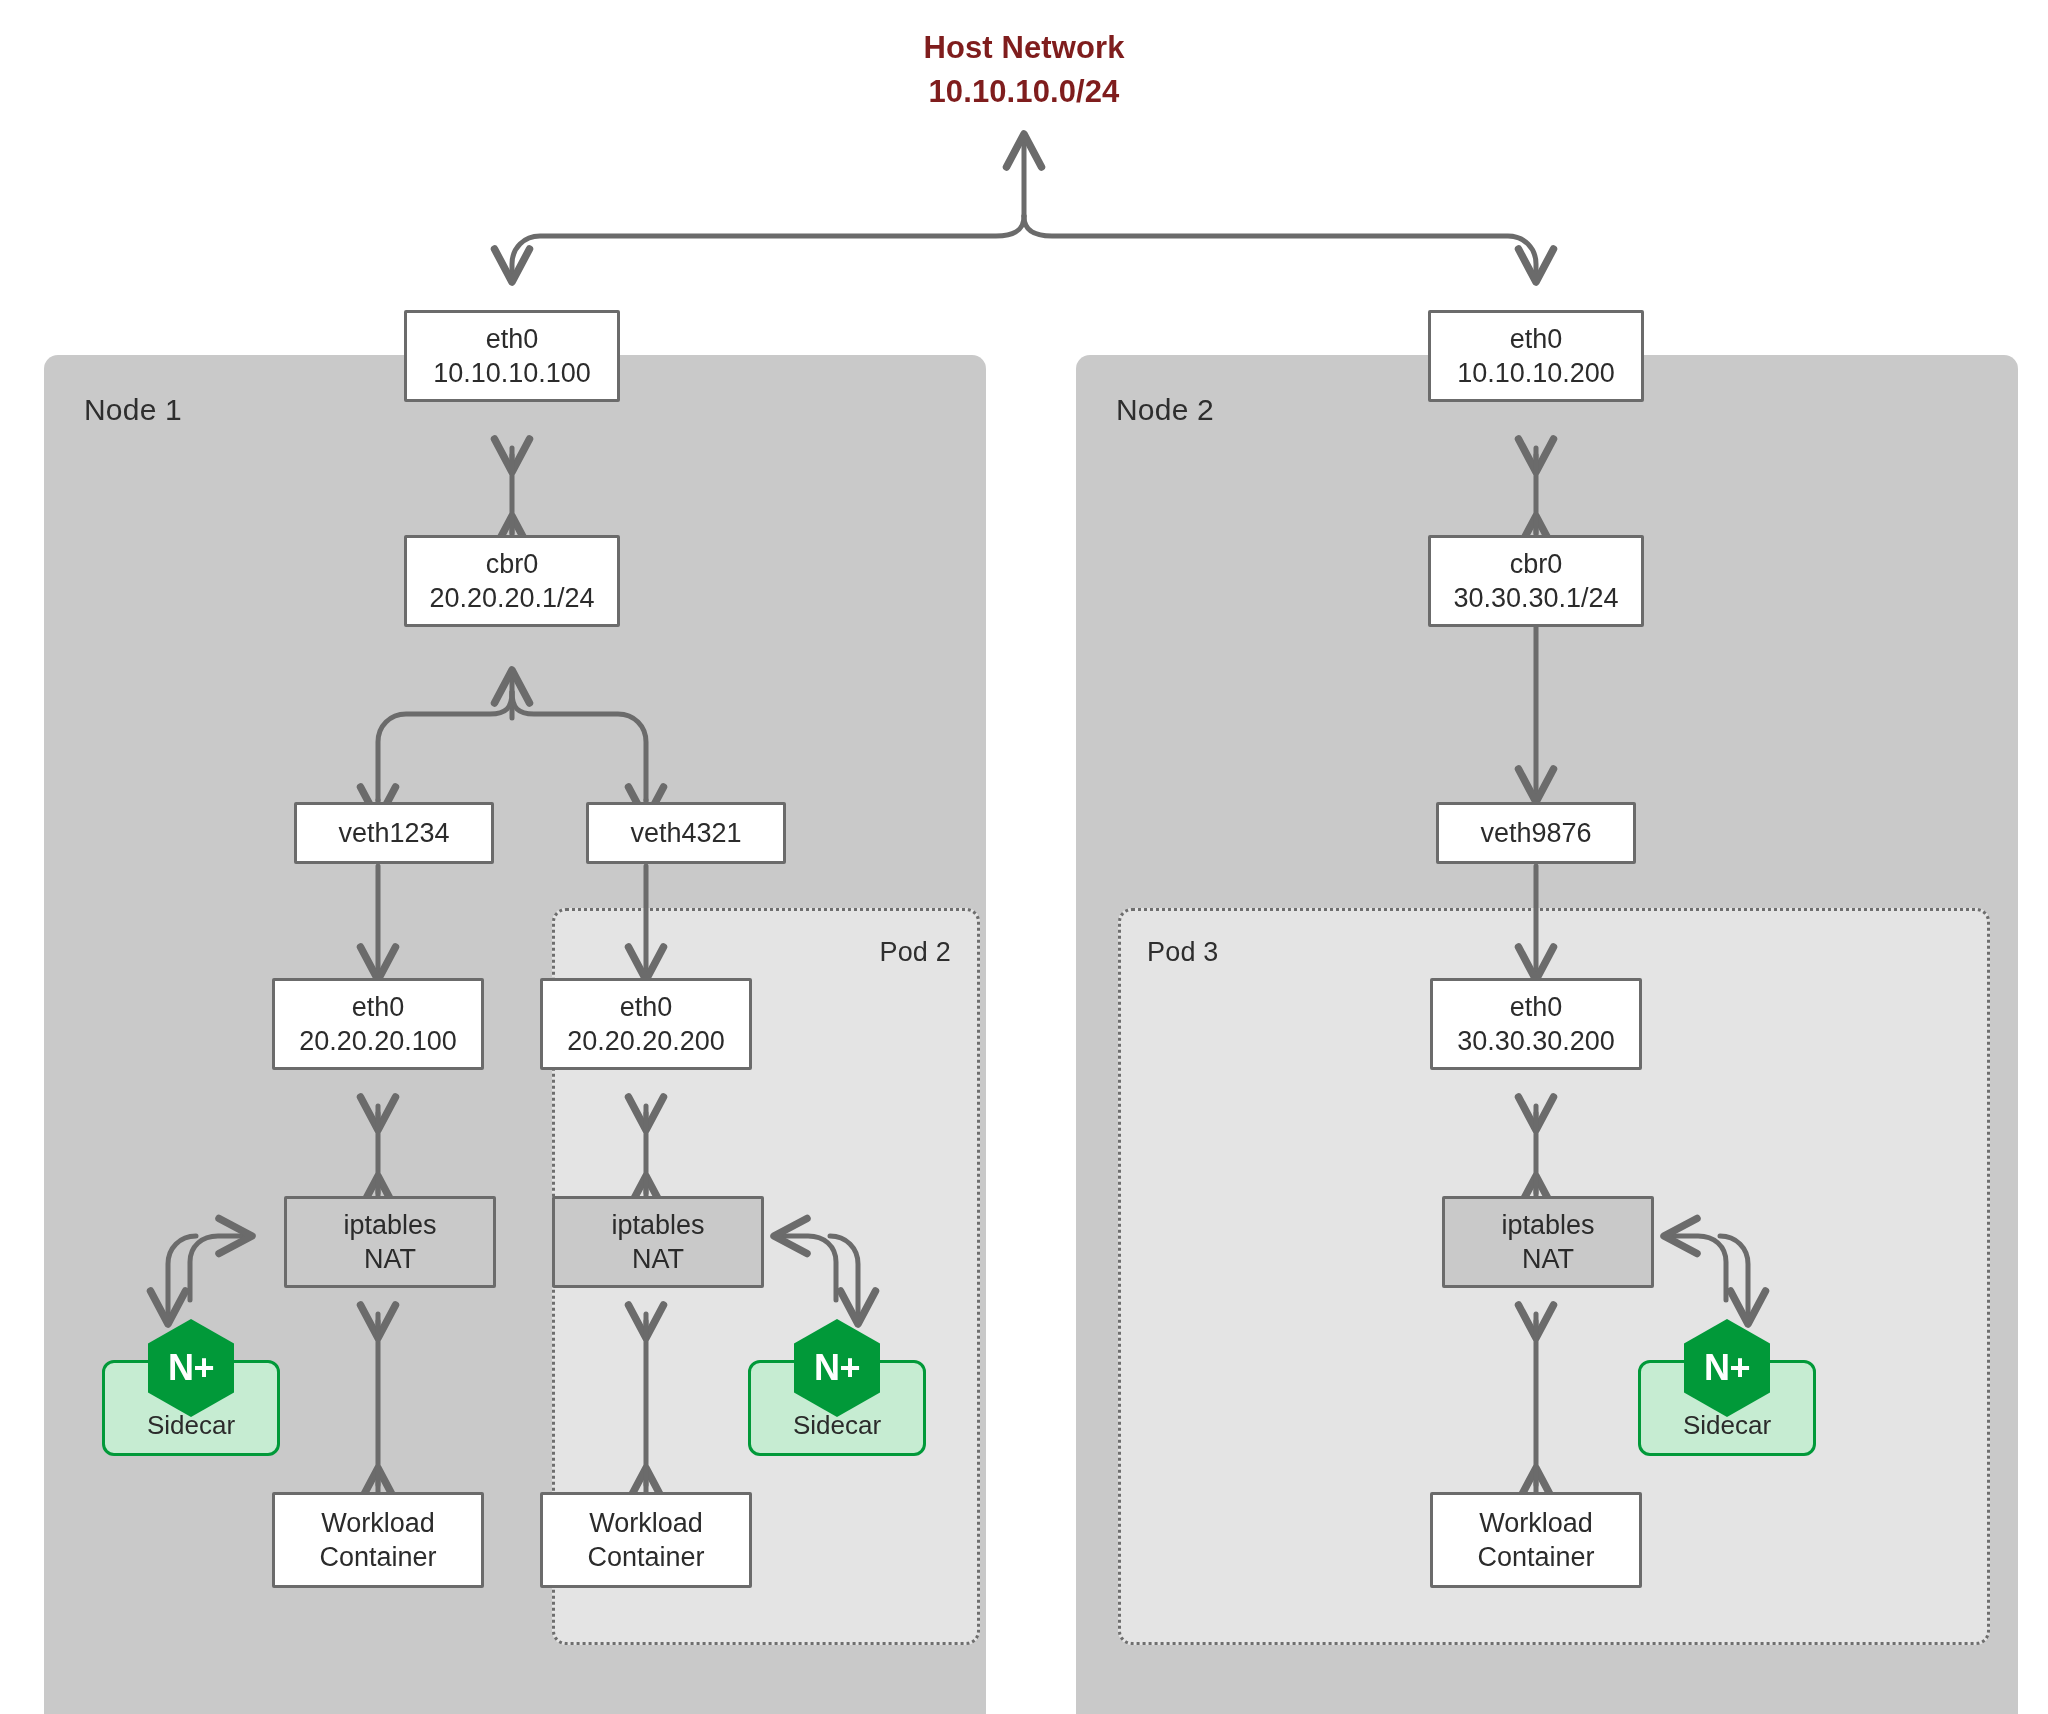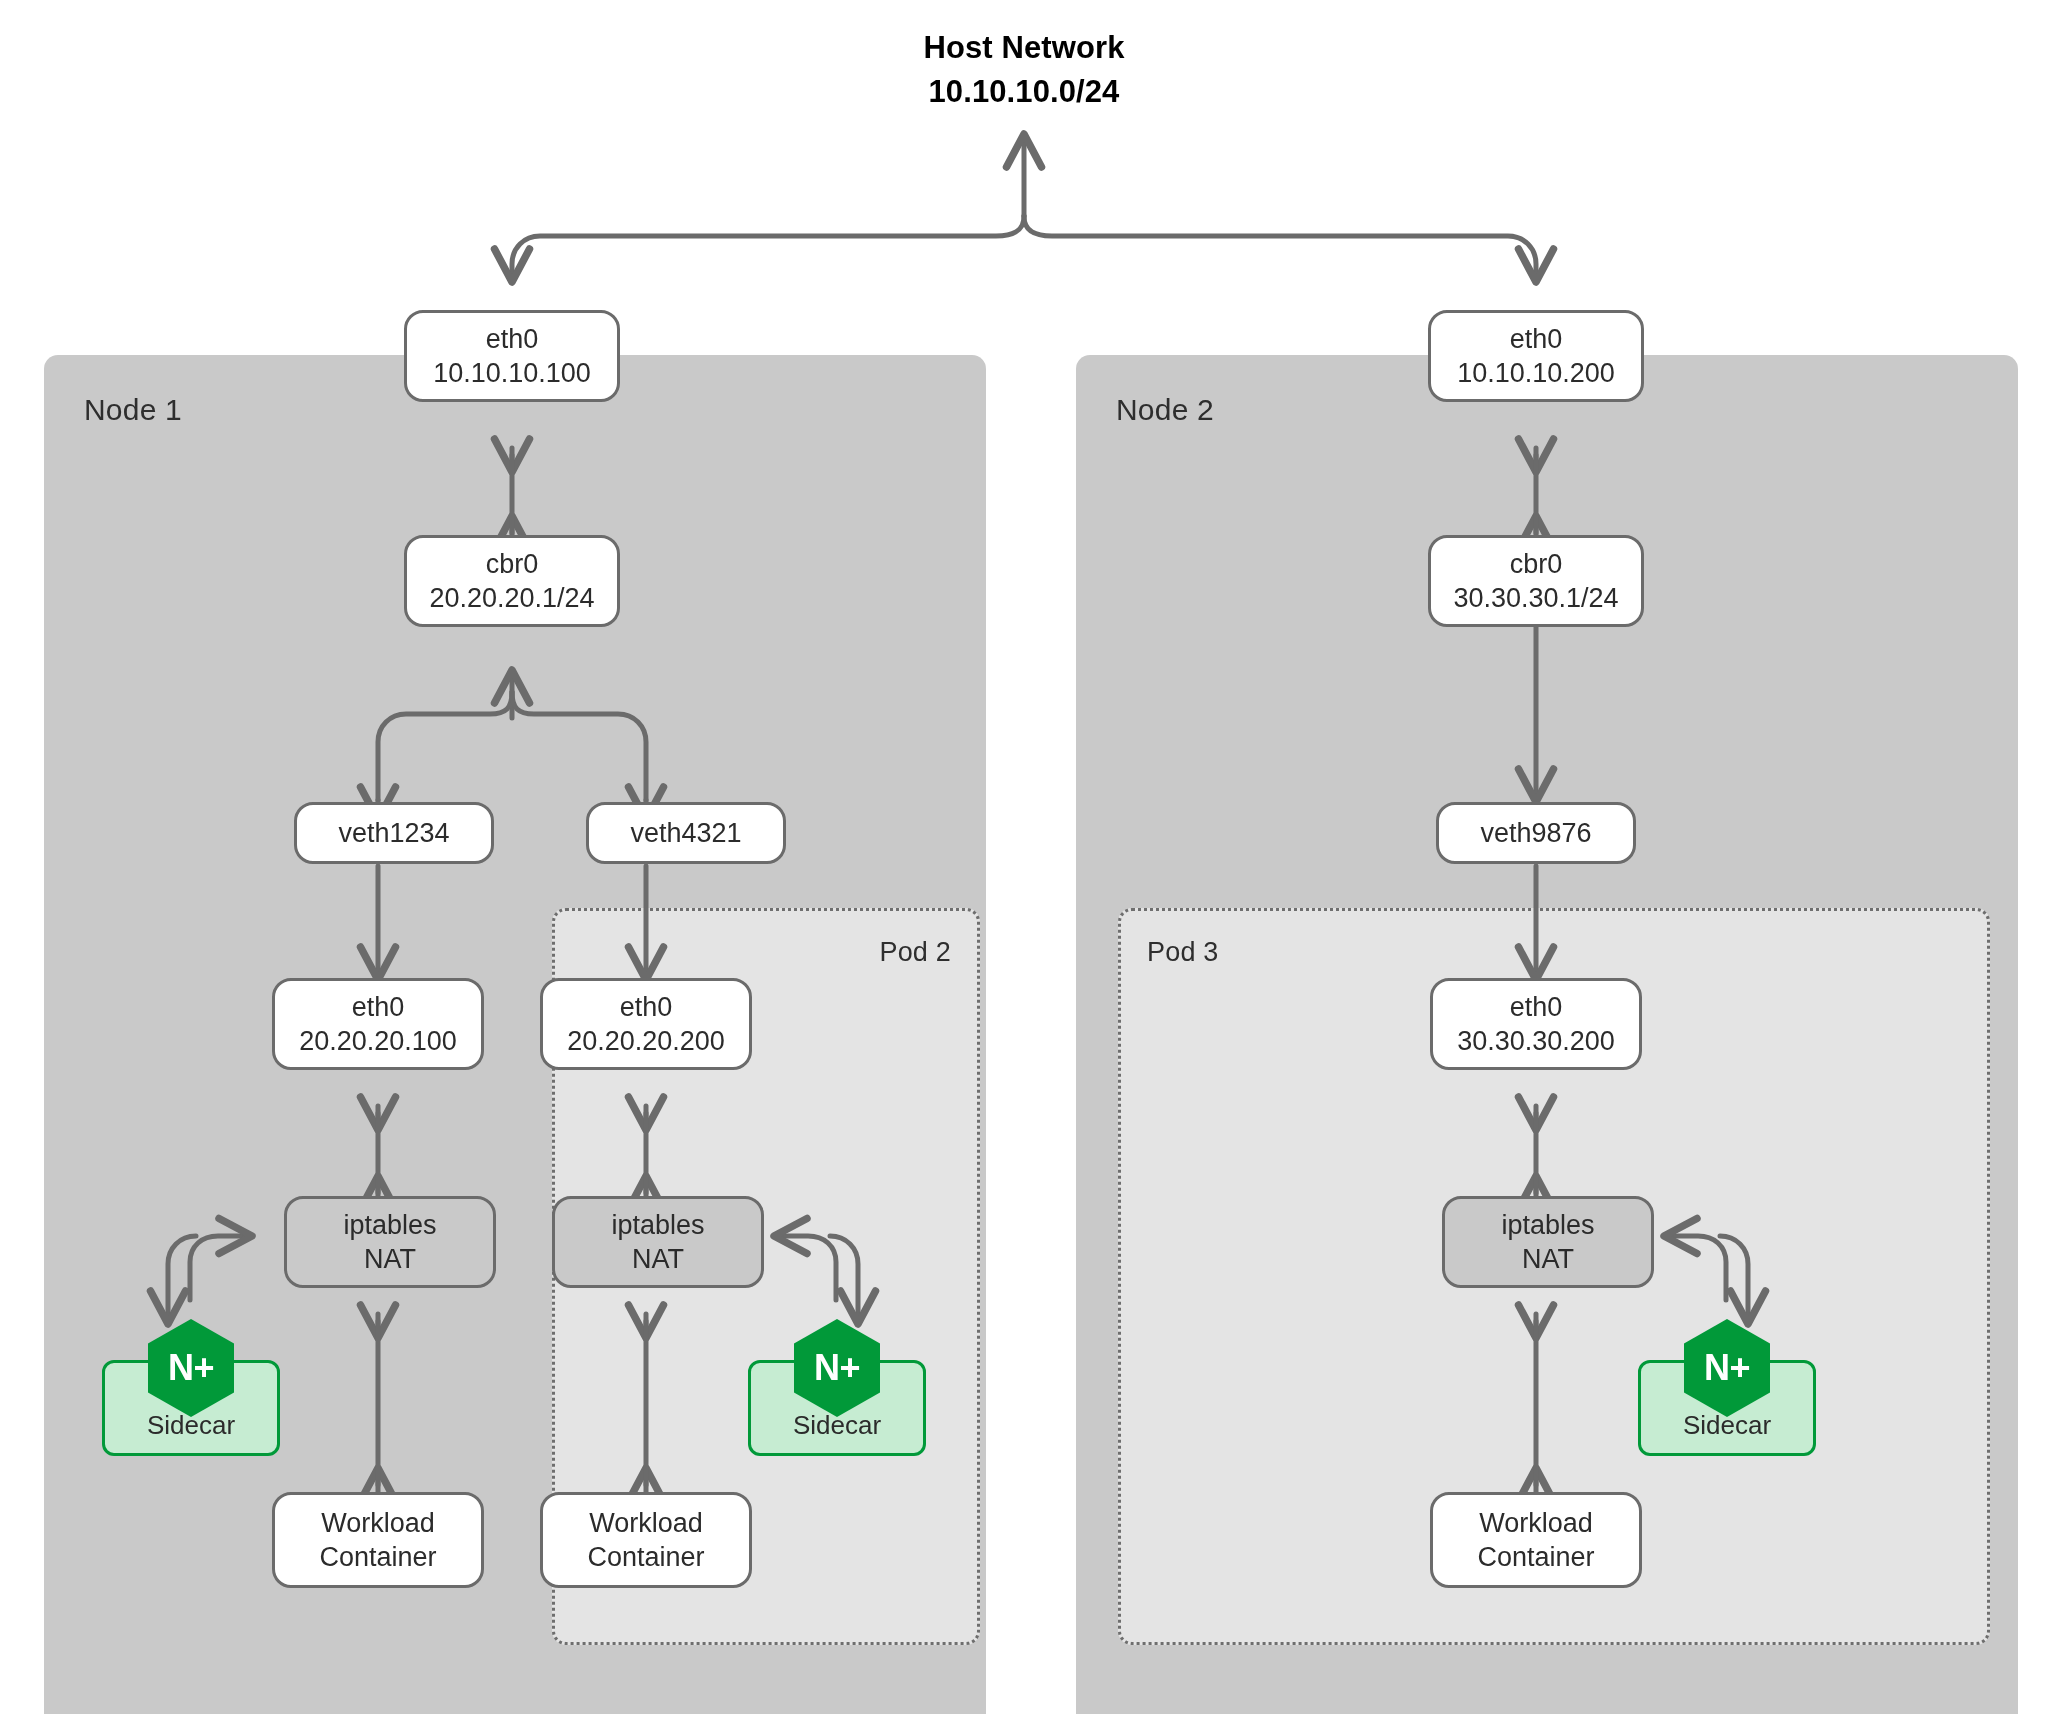--- a/index.html
+++ b/index.html
@@ -29,21 +29,21 @@
 
   
   .host-title {
     position: absolute;
     left: 0;
     top: 26px;
     width: 2048px;
     text-align: center;
     font-size: 31px;
     font-weight: bold;
-    color: #000000;
+    color: #7f1d1d;
     line-height: 1.42;
     letter-spacing: .1px;
   }
   .host-title .line2 { display: block; }
 
   
   .node-panel {
     position: absolute;
     background: #c9c9c9;
     border-radius: 14px;
@@ -79,21 +79,21 @@
   }
   .pod-label.left  { left: 26px; }
   .pod-label.right { right: 26px; }
 
   
   .box {
     position: absolute;
     box-sizing: border-box;
     background: #ffffff;
     border: 3px solid #6b6b6b;
-    border-radius: 19px;
+    border-radius: 2px;
     display: flex;
     flex-direction: column;
     align-items: center;
     justify-content: center;
     font-size: 27px;
     color: #2b2b2b;
     line-height: 1.26;
     text-align: center;
   }
   .box .l2 { display: block; }

